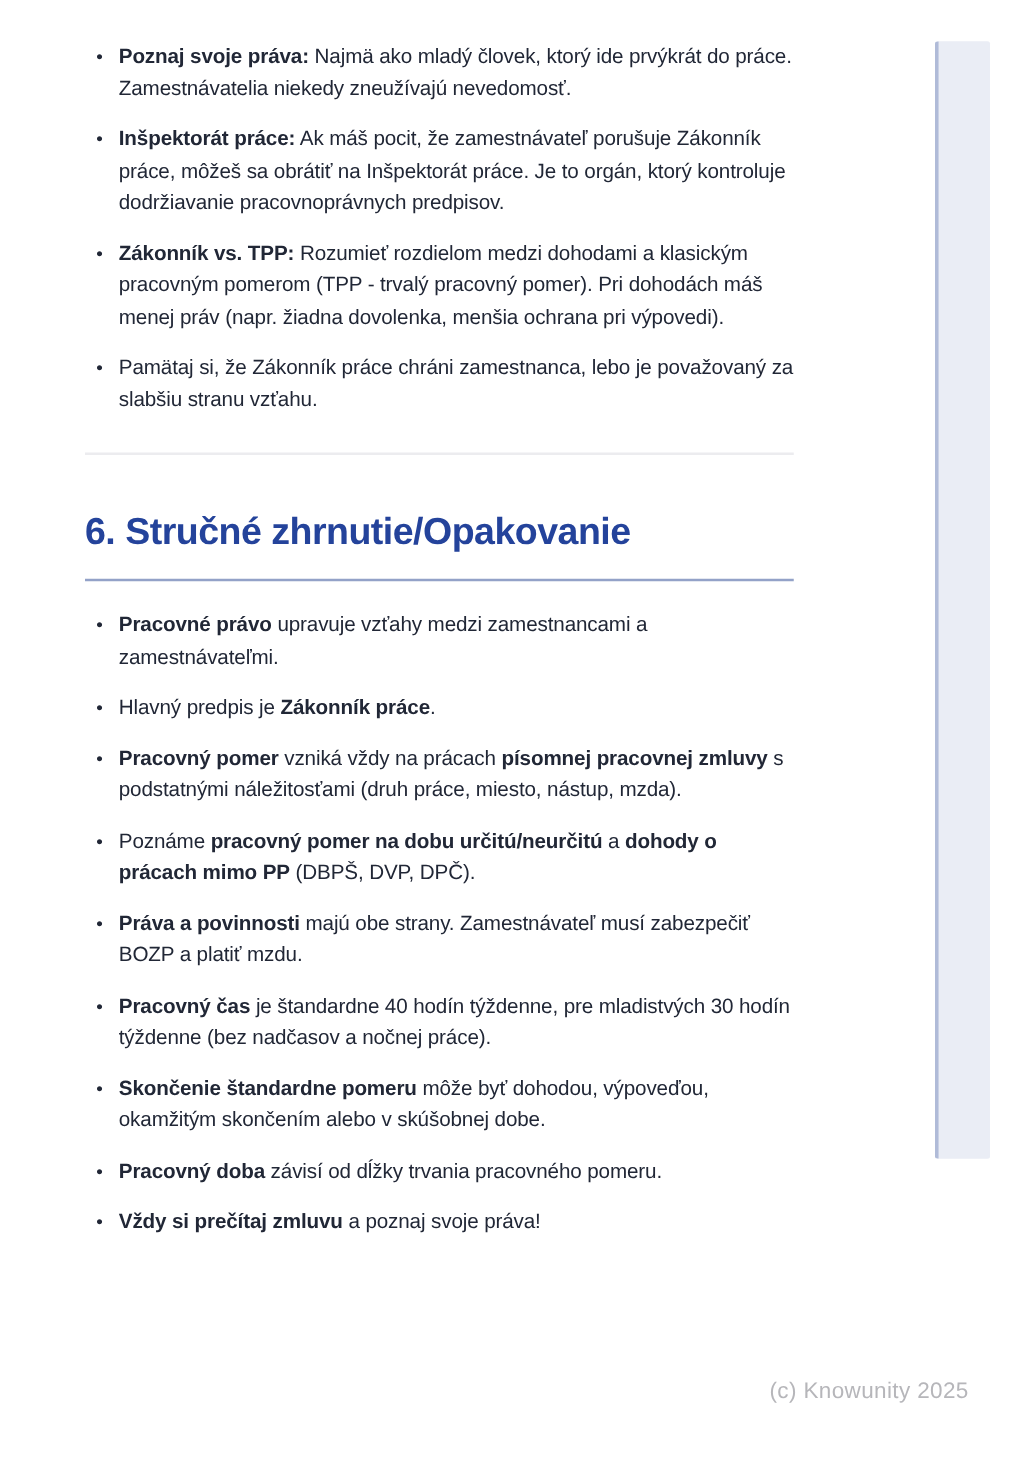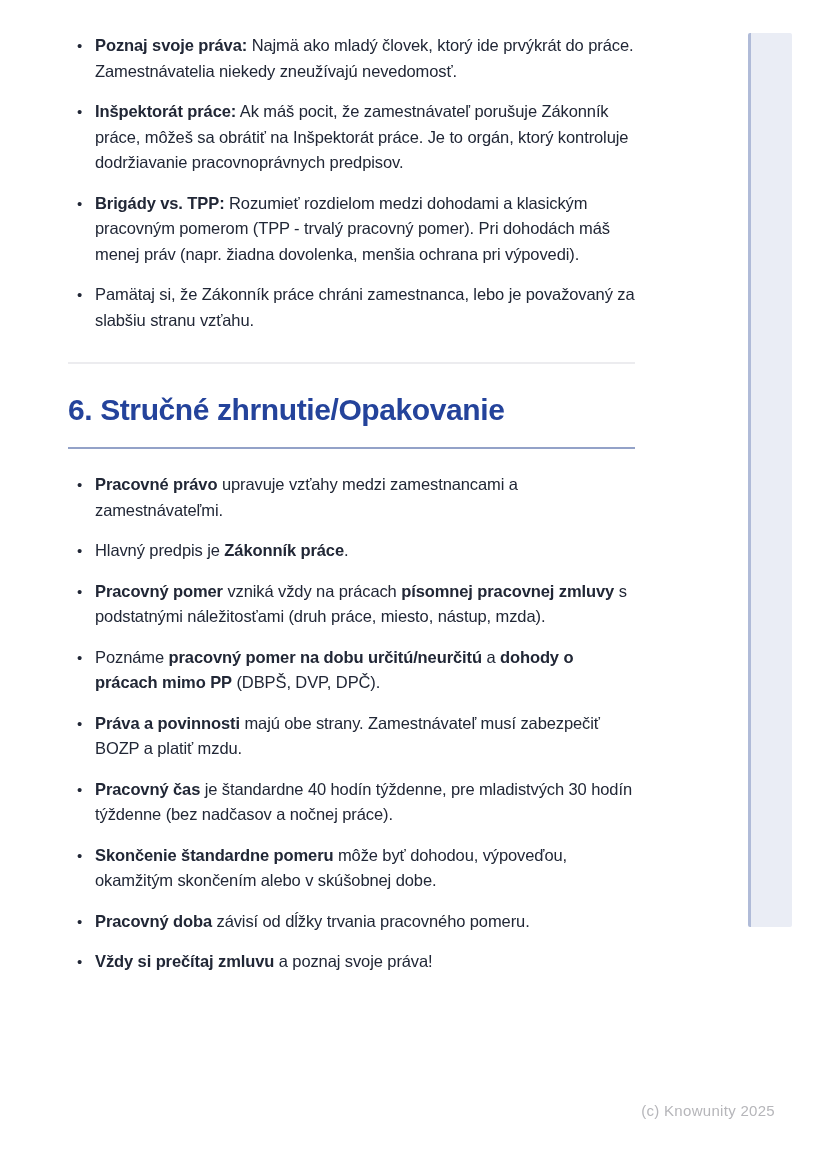--- a/index.html
+++ b/index.html
@@ -35,21 +35,21 @@
   .bullet-text { flex: 1 1 auto; }
   .bullet-text .bold { font-weight: bold; margin-top: 48px; }
   .bullet-text .italic { }
   .divider {
     border: 0;
     border-top: 2px solid #ececef;
     margin: 29px 0 0 0;
     width: 567px;
   }
   .section-heading {
-    margin-top: 29px;
+    margin-top: 45px;
     font-size: 30px;
     line-height: 34px;
     font-weight: bold;
     letter-spacing: -0.4px;
     color: #24439b;
   }
   .heading-underline {
     margin-top: 12px;
     height: 2px;
     width: 567px;
@@ -62,42 +62,42 @@
     width: 44px; height: 894px;
     box-sizing: border-box;
     background: #eaedf5;
     border-left: 3px solid #b0bbd8;
     border-radius: 2px;
   }
   .footer {
     position: absolute;
     top: 1102px;
     right: 53px;
-    font-size: 15px;
+    font-size: 18px;
     letter-spacing: 0.3px;
     color: #b6b6ba;
   }
 </style>
 </head>
 <body>
 
 <div class="content">
 
   <div class="bullet-list">
     <div class="bullet">
       <span class="marker">•</span>
       <div class="bullet-text"><span class="bold">Poznaj svoje práva:</span><span> Najmä ako mladý človek, ktorý ide prvýkrát do práce. Zamestnávatelia niekedy zneužívajú nevedomosť.</span></div>
     </div>
     <div class="bullet">
       <span class="marker">•</span>
       <div class="bullet-text"><span class="bold">Inšpektorát práce:</span><span> Ak máš pocit, že zamestnávateľ porušuje Zákonník práce, môžeš sa obrátiť na Inšpektorát práce. Je to orgán, ktorý kontroluje dodržiavanie pracovnoprávnych predpisov.</span></div>
     </div>
     <div class="bullet">
       <span class="marker">•</span>
-      <div class="bullet-text"><span class="bold">Brigády vs. TPP:</span><span> Rozumieť rozdielom medzi dohodami a klasickým pracovným pomerom (TPP - trvalý pracovný pomer). Pri dohodách máš menej práv (napr. žiadna dovolenka, menšia ochrana pri výpovedi).</span></div>
+      <div class="bullet-text"><span class="bold">Zákonník vs. TPP:</span><span> Rozumieť rozdielom medzi dohodami a klasickým pracovným pomerom (TPP - trvalý pracovný pomer). Pri dohodách máš menej práv (napr. žiadna dovolenka, menšia ochrana pri výpovedi).</span></div>
     </div>
     <div class="bullet">
       <span class="marker">•</span>
       <div class="bullet-text"><span class="italic">Pamätaj si, že Zákonník práce chráni zamestnanca, lebo je považovaný za slabšiu stranu vzťahu.</span></div>
     </div>
   </div>
 
   <hr class="divider">
 
   <h1 class="section-heading">6. Stručné zhrnutie/Opakovanie</h1>

